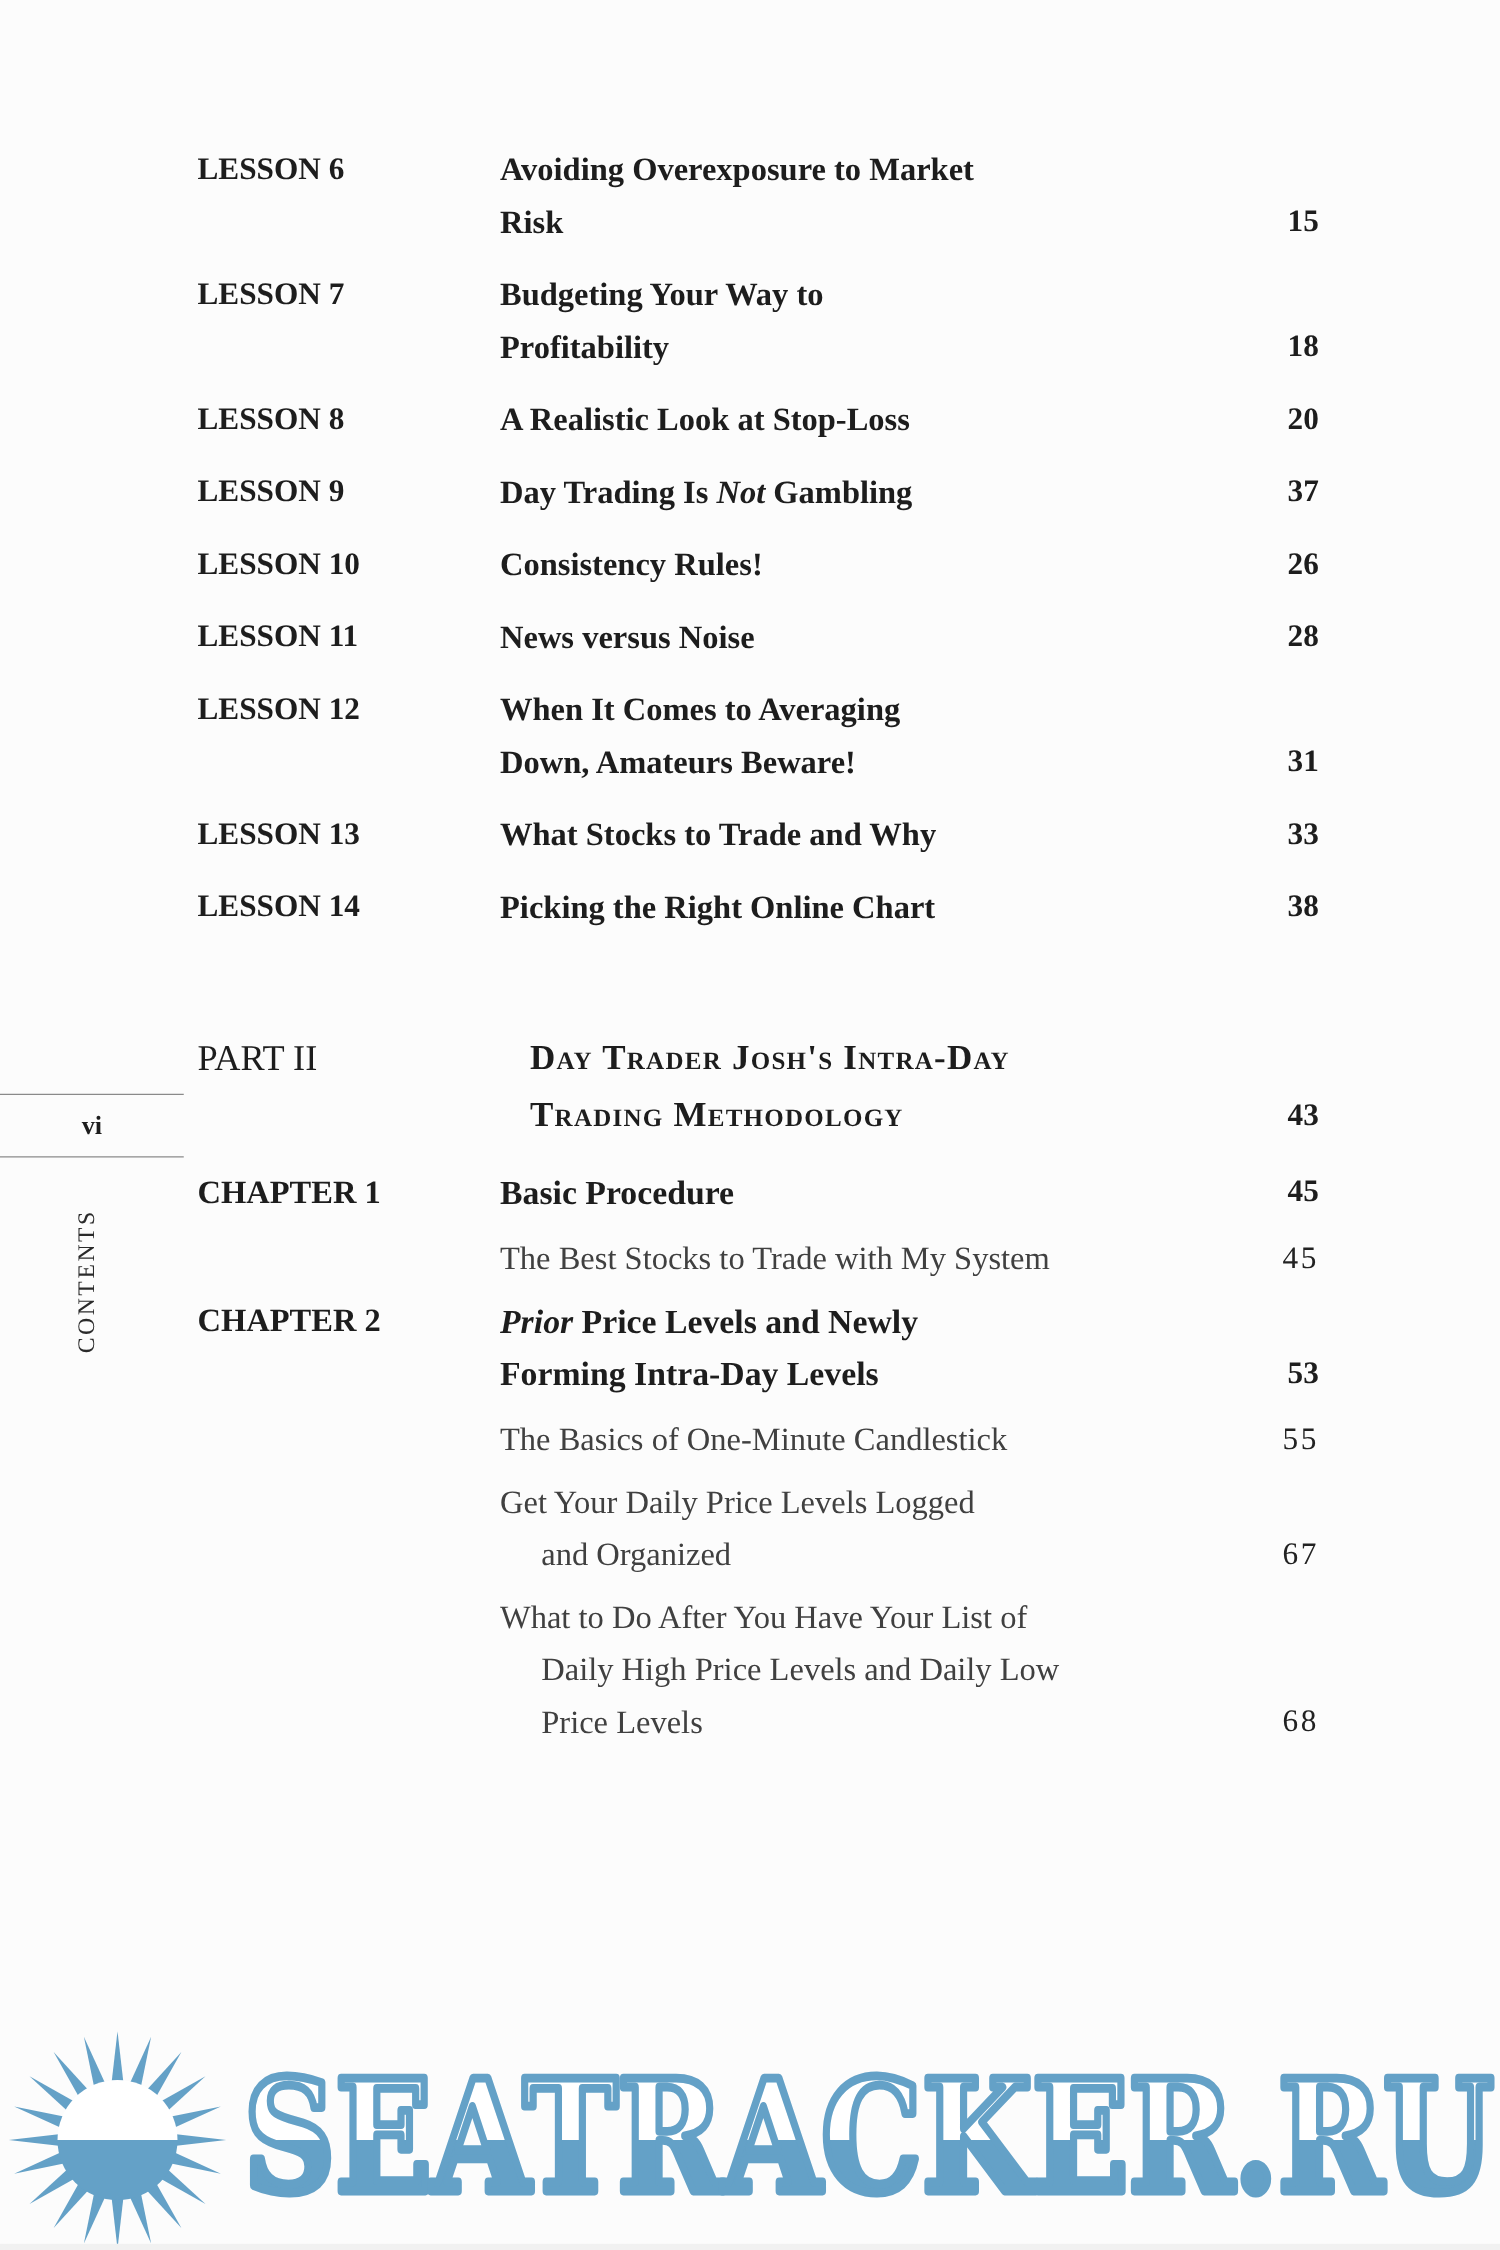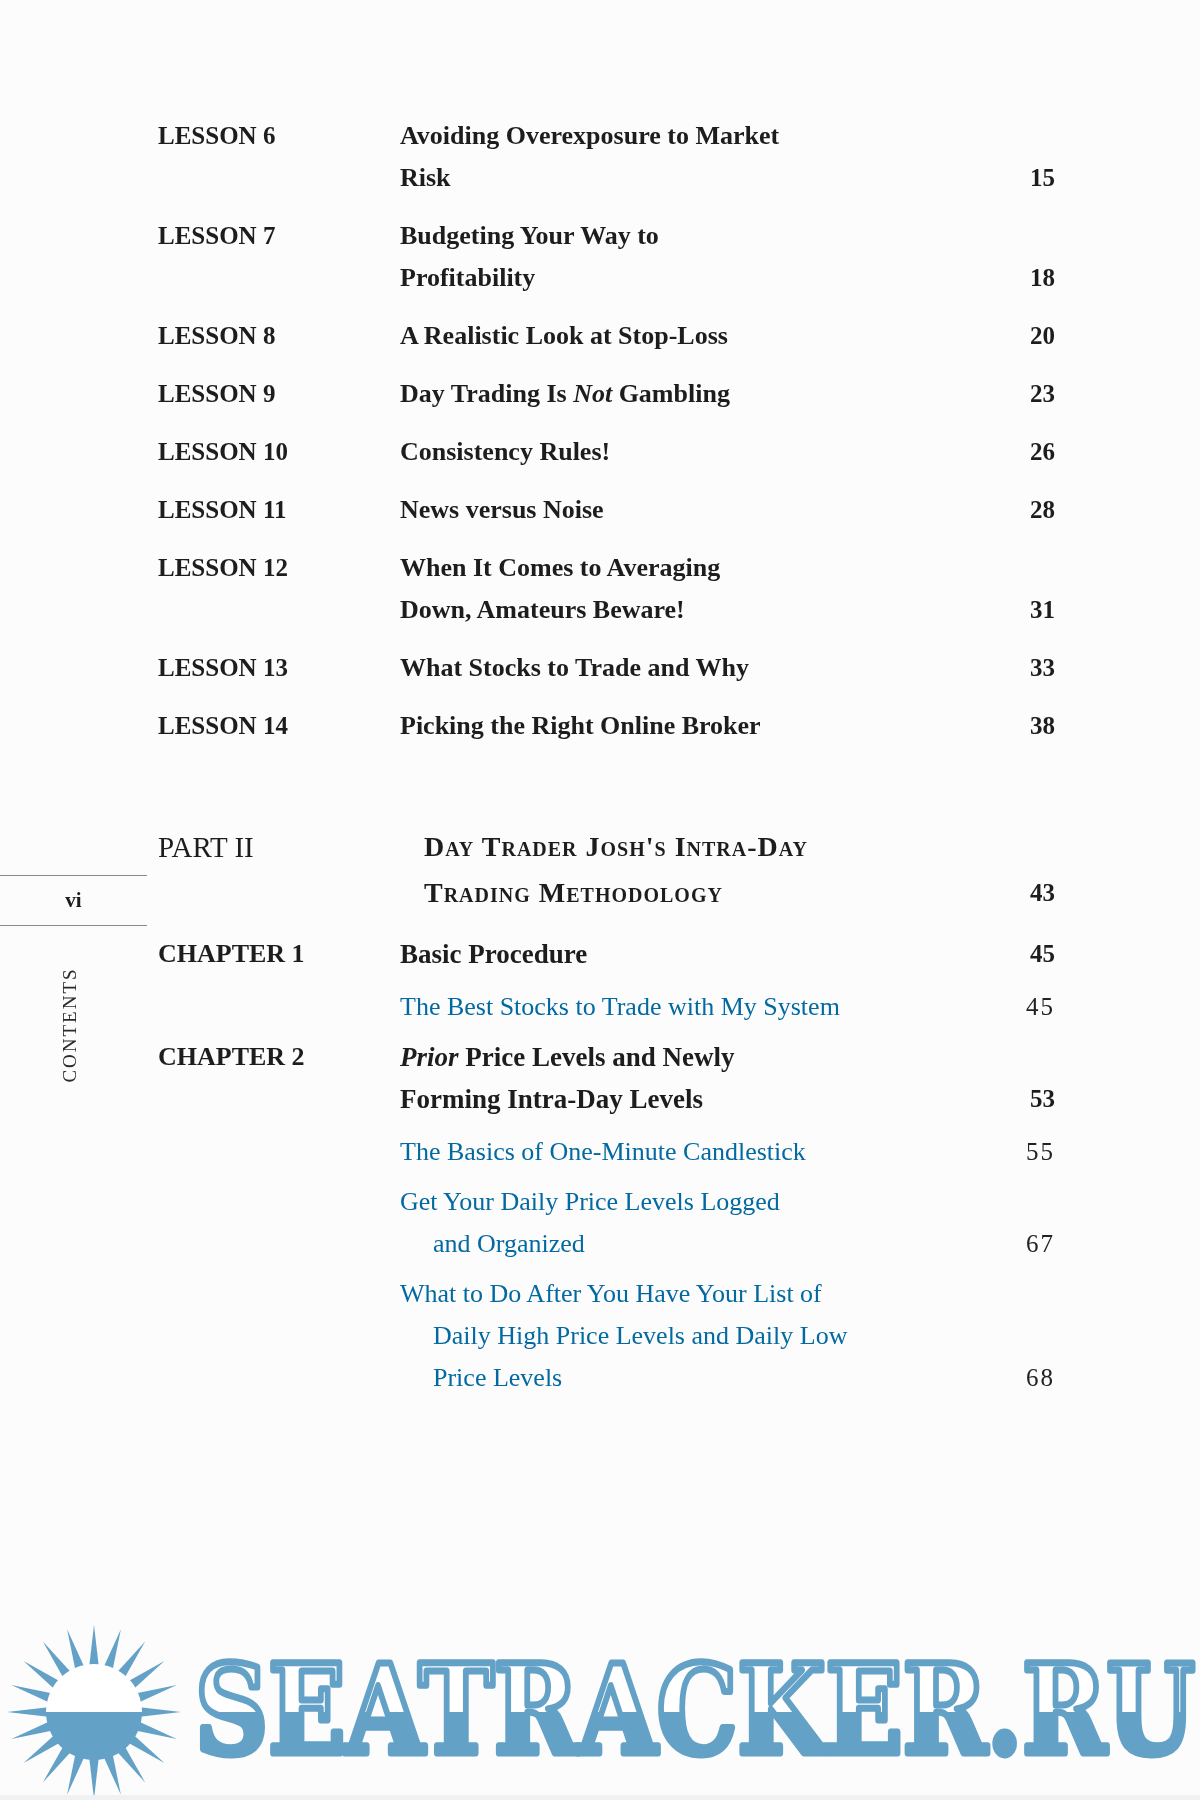--- a/index.html
+++ b/index.html
@@ -35,21 +35,21 @@
   .row.part{margin-top:77px;margin-bottom:17px;}
   .row.part .label{font-weight:normal;font-size:29px;line-height:46px;}
   .row.part .title{font-size:28px;line-height:46px;font-variant:small-caps;letter-spacing:1px;margin-left:24px;}
   .row.part .pagenum{line-height:46px;}
 
   .row.chapter{margin-top:6px;margin-bottom:11px;justify-content:space-between;}
   .row.chapter .label{font-size:26px;}
   .row.chapter .title{font-size:27px;}
 
   .row.sub{margin-bottom:8px;}
-  .row.sub .title{font-weight:normal;font-size:26px;color:#0369a1;}
+  .row.sub .title{font-weight:normal;font-size:26px;color:#404040;}
   .row.sub .pagenum{font-weight:normal;letter-spacing:2px;color:#222;}
 
   
   #sun-svg{position:absolute;left:-1px;top:1617px;width:190px;height:190px;}
   #wm-text-svg{position:absolute;left:190px;top:1612px;width:1015px;height:200px;}
   #wm-text-svg text{
     font-family:"DejaVu Serif","Liberation Serif",serif;
     font-weight:bold;font-size:124px;
   }
   .bottom-strip{position:absolute;left:0;bottom:0;width:1200px;height:5px;background:#f1f1f1;}
@@ -84,21 +84,21 @@
       <div class="title">
         <div class="tline"><span>A Realistic Look at Stop-Loss</span></div>
       </div>
       <div class="pagenum">20</div>
     </div>
     <div class="row lesson">
       <div class="label">LESSON 9</div>
       <div class="title">
         <div class="tline"><span>Day Trading Is </span><i>Not</i><span> Gambling</span></div>
       </div>
-      <div class="pagenum">23</div>
+      <div class="pagenum">37</div>
     </div>
     <div class="row lesson">
       <div class="label">LESSON 10</div>
       <div class="title">
         <div class="tline"><span>Consistency Rules!</span></div>
       </div>
       <div class="pagenum">26</div>
     </div>
     <div class="row lesson">
       <div class="label">LESSON 11</div>
@@ -118,21 +118,21 @@
     <div class="row lesson">
       <div class="label">LESSON 13</div>
       <div class="title">
         <div class="tline"><span>What Stocks to Trade and Why</span></div>
       </div>
       <div class="pagenum">33</div>
     </div>
     <div class="row lesson">
       <div class="label">LESSON 14</div>
       <div class="title">
-        <div class="tline"><span>Picking the Right Online Broker</span></div>
+        <div class="tline"><span>Picking the Right Online Chart</span></div>
       </div>
       <div class="pagenum">38</div>
     </div>
     <div class="row part">
       <div class="label">PART II</div>
       <div class="title">
         <div class="tline"><span>Day Trader Josh's Intra-Day</span></div>
         <div class="tline"><span>Trading Methodology</span></div>
       </div>
       <div class="pagenum">43</div>

